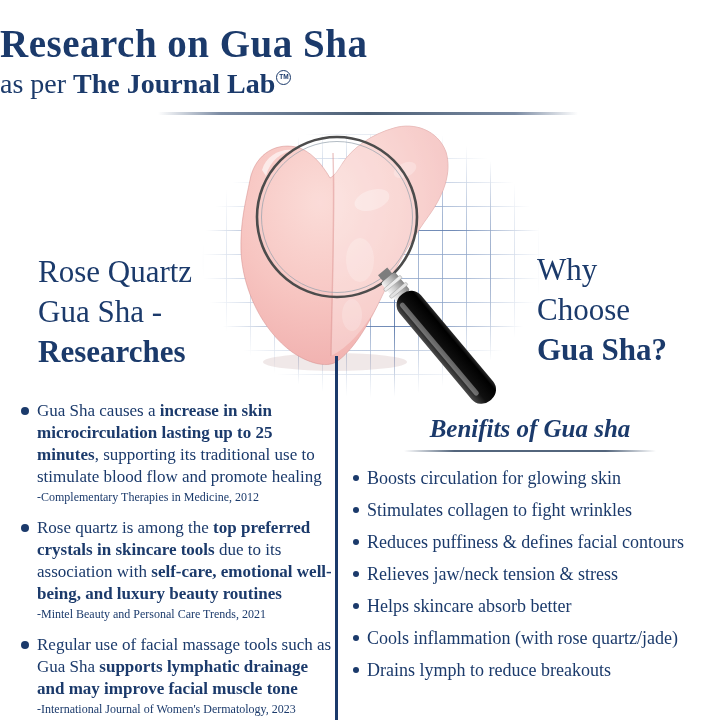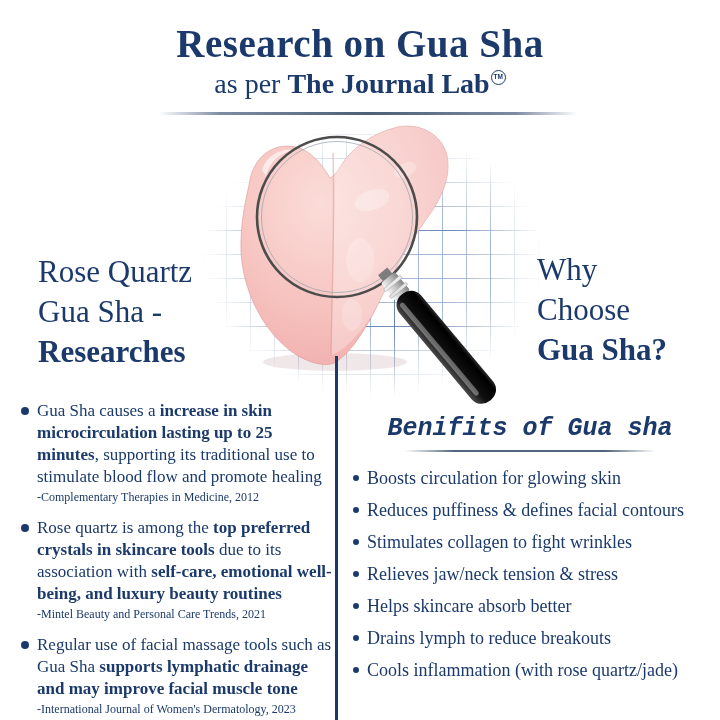--- a/index.html
+++ b/index.html
@@ -2,21 +2,21 @@
 <html><head>
 <meta charset="utf-8">
 <style>
   html,body{margin:0;padding:0;}
   body{
     width:720px;height:720px;overflow:hidden;position:relative;
     background:#ffffff;color:#1b3a6b;
     font-family:"Liberation Serif", serif;
   }
   
-  .header{position:absolute;left:0;top:22px;width:720px;text-align:center;}
+  .header{position:absolute;left:0;top:22px;width:720px;text-align:left;}
   .title{font-size:39px;font-weight:700;letter-spacing:.5px;line-height:44px;margin:0;}
   .subtitle{font-size:28px;line-height:32px;margin-top:2px;}
   .subtitle .brand{font-weight:700;}
   .tm{
     display:inline-flex;align-items:center;justify-content:center;
     width:13px;height:13px;border:1px solid #1b3a6b;border-radius:50%;
     font-size:6.5px;font-weight:700;vertical-align:14px;margin-left:1px;
     font-family:"Liberation Sans", sans-serif;
   }
   .title-rule{
@@ -43,21 +43,21 @@
   .col-divider{position:absolute;left:335px;top:356px;width:3px;height:364px;background:#1b3a6b;}
   
   .research{position:absolute;left:20px;top:400px;width:314px;}
   .research ul{list-style:none;margin:0;padding:0;}
   .research li{position:relative;padding-left:17px;margin-bottom:12px;font-size:17px;line-height:22px;}
   .dot{position:absolute;left:1px;top:7px;width:8px;height:8px;border-radius:50%;background:#1b3a6b;}
   .b{font-weight:700;}
   .citation{font-size:12px;line-height:16px;margin-top:1px;}
   
   .benefits{position:absolute;left:344px;top:414px;width:372px;}
-  .benefits h2{font-size:25px;font-style:italic;font-weight:700;text-align:center;margin:0;line-height:30px;font-family:Liberation Mono, monospace;}
+  .benefits h2{font-size:25px;font-style:italic;font-weight:700;text-align:center;margin:0;line-height:30px;}
   .benefits-rule{
     margin:6px auto 0;width:252px;height:2px;
     background:linear-gradient(to right,rgba(90,110,140,0),#53657c 20%,#53657c 80%,rgba(90,110,140,0));
   }
   .benefits ul{list-style:none;margin:15px 0 16px 8px;padding:0;}
   .benefits li{position:relative;padding-left:15px;margin-bottom:10px;font-size:18px;line-height:22px;}
   .bdot{position:absolute;left:1px;top:8px;width:6px;height:6px;border-radius:50%;background:#1b3a6b;}
 </style>
 </head>
 <body>
@@ -170,20 +170,20 @@
       <div class="citation">-International Journal of Women's Dermatology, 2023</div>
     </li>
   </ul>
 </section>
 
 <section class="benefits">
   <h2>Benifits of Gua sha</h2>
   <div class="benefits-rule"></div>
   <ul>
     <li><span class="bdot"></span><span>Boosts circulation for glowing skin</span></li>
+    <li><span class="bdot"></span><span>Stimulates collagen to fight wrinkles</span></li>
     <li><span class="bdot"></span><span>Reduces puffiness &amp; defines facial contours</span></li>
-    <li><span class="bdot"></span><span>Stimulates collagen to fight wrinkles</span></li>
     <li><span class="bdot"></span><span>Relieves jaw/neck tension &amp; stress</span></li>
     <li><span class="bdot"></span><span>Helps skincare absorb better</span></li>
+    <li><span class="bdot"></span><span>Cools inflammation (with rose quartz/jade)</span></li>
     <li><span class="bdot"></span><span>Drains lymph to reduce breakouts</span></li>
-    <li><span class="bdot"></span><span>Cools inflammation (with rose quartz/jade)</span></li>
   </ul>
 </section>
 
 </body></html>

